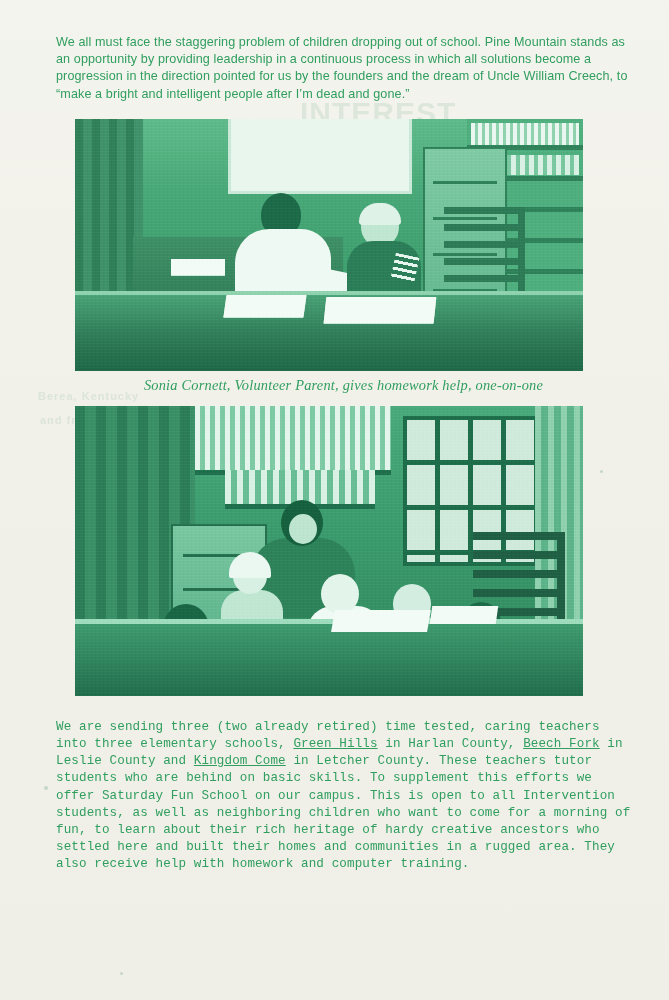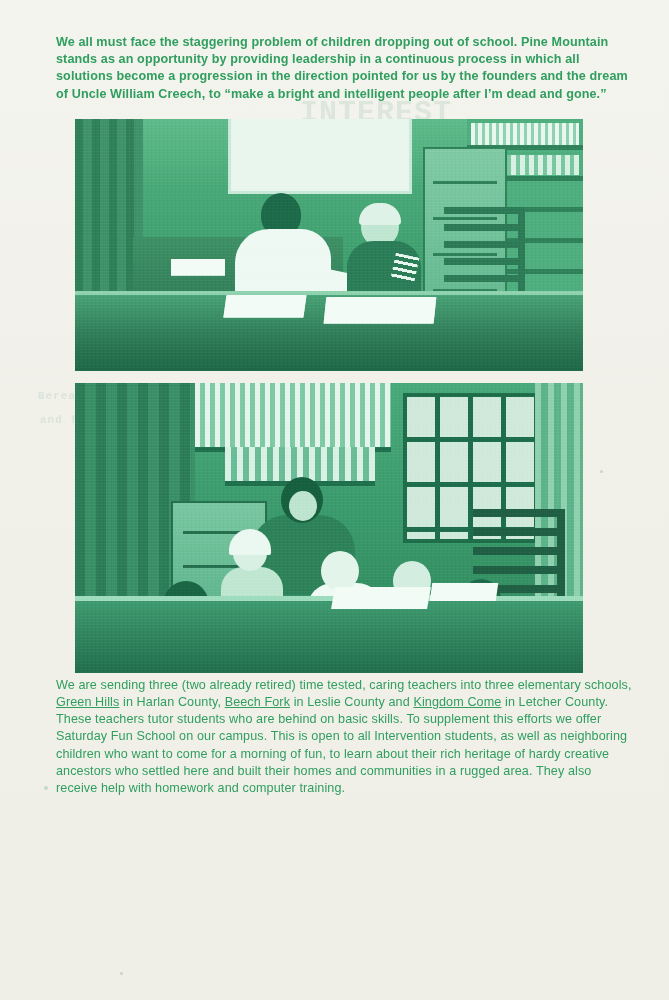--- a/index.html
+++ b/index.html
@@ -18,43 +18,43 @@
     width: 669px;
     height: 1000px;
     background: linear-gradient(180deg, #f4f4ee 0%, #f1f1ea 40%, #efefe8 100%);
     box-sizing: border-box;
     padding: 34px 38px 20px 56px;
   }
   
   .bleed {
     position: absolute;
     color: rgba(120, 170, 140, 0.18);
-    font-family: Liberation Mono, monospace;
+    font-family: Liberation Sans, sans-serif;
     font-weight: bold;
     letter-spacing: 1px;
     pointer-events: none;
     user-select: none;
   }
   .bleed-1 { top: 96px; left: 300px; font-size: 30px; }
   .bleed-2 { top: 160px; left: 390px; font-size: 11px; }
   .bleed-3 { top: 176px; left: 392px; font-size: 11px; }
   .bleed-4 { top: 192px; left: 396px; font-size: 11px; }
   .bleed-5 { top: 390px; left: 38px; font-size: 11px; }
   .bleed-6 { top: 414px; left: 40px; font-size: 11px; }
 
   .body-text {
     color: #2f9e5e;
     font-size: 12.6px;
     line-height: 17.2px;
     text-align: left;
     margin: 0;
     letter-spacing: 0.1px;
   }
-  .para-top { width: 575px; font-weight: bold; }
-  .para-bottom { width: 578px; margin-top: 4px; }
+  .para-top { width: 575px; }
+  .para-bottom { width: 578px; margin-top: 23px; font-family: Liberation Mono, monospace; }
 
   .photo {
     position: relative;
     overflow: hidden;
     background: #bfe3cd;
     border: 0;
   }
   .photo-1 {
     width: 508px;
     height: 252px;
@@ -298,20 +298,21 @@
     <div class="p1-boy-head"></div>
     <div class="p1-boy-hair"></div>
     <div class="p1-boy-body"></div>
     <div class="p1-boy-stripe"></div>
     <div class="p1-table-edge"></div>
     <div class="p1-table"></div>
     <div class="p1-paper p1-paper-a"></div>
     <div class="p1-paper p1-paper-b"></div>
     <div class="grain"></div>
   </div>
+  <p class="caption">Sonia Cornett, Volunteer Parent, gives homework help, one-on-one</p>
 
   <div class="photo photo-2">
     <div class="p2-bg"></div>
     <div class="p2-wall"></div>
     <div class="p2-shelf"></div>
     <div class="p2-shelf2"></div>
     <div class="p2-window">
       <div class="p2-window-bars"></div>
     </div>
     <div class="p2-curtain"></div>

